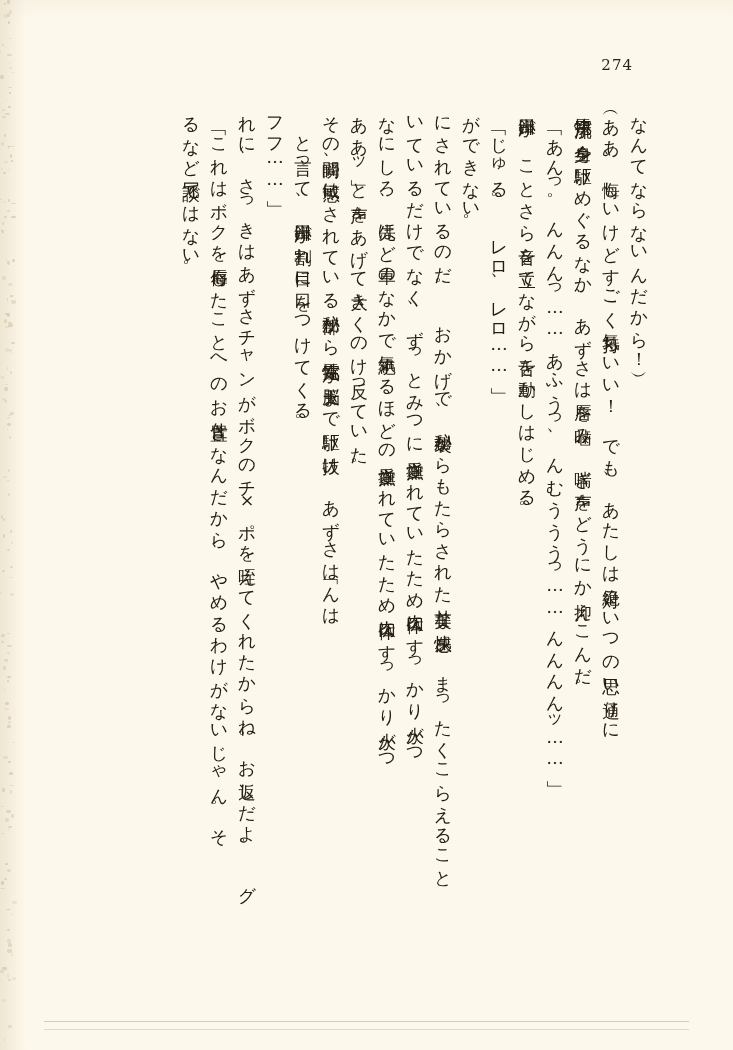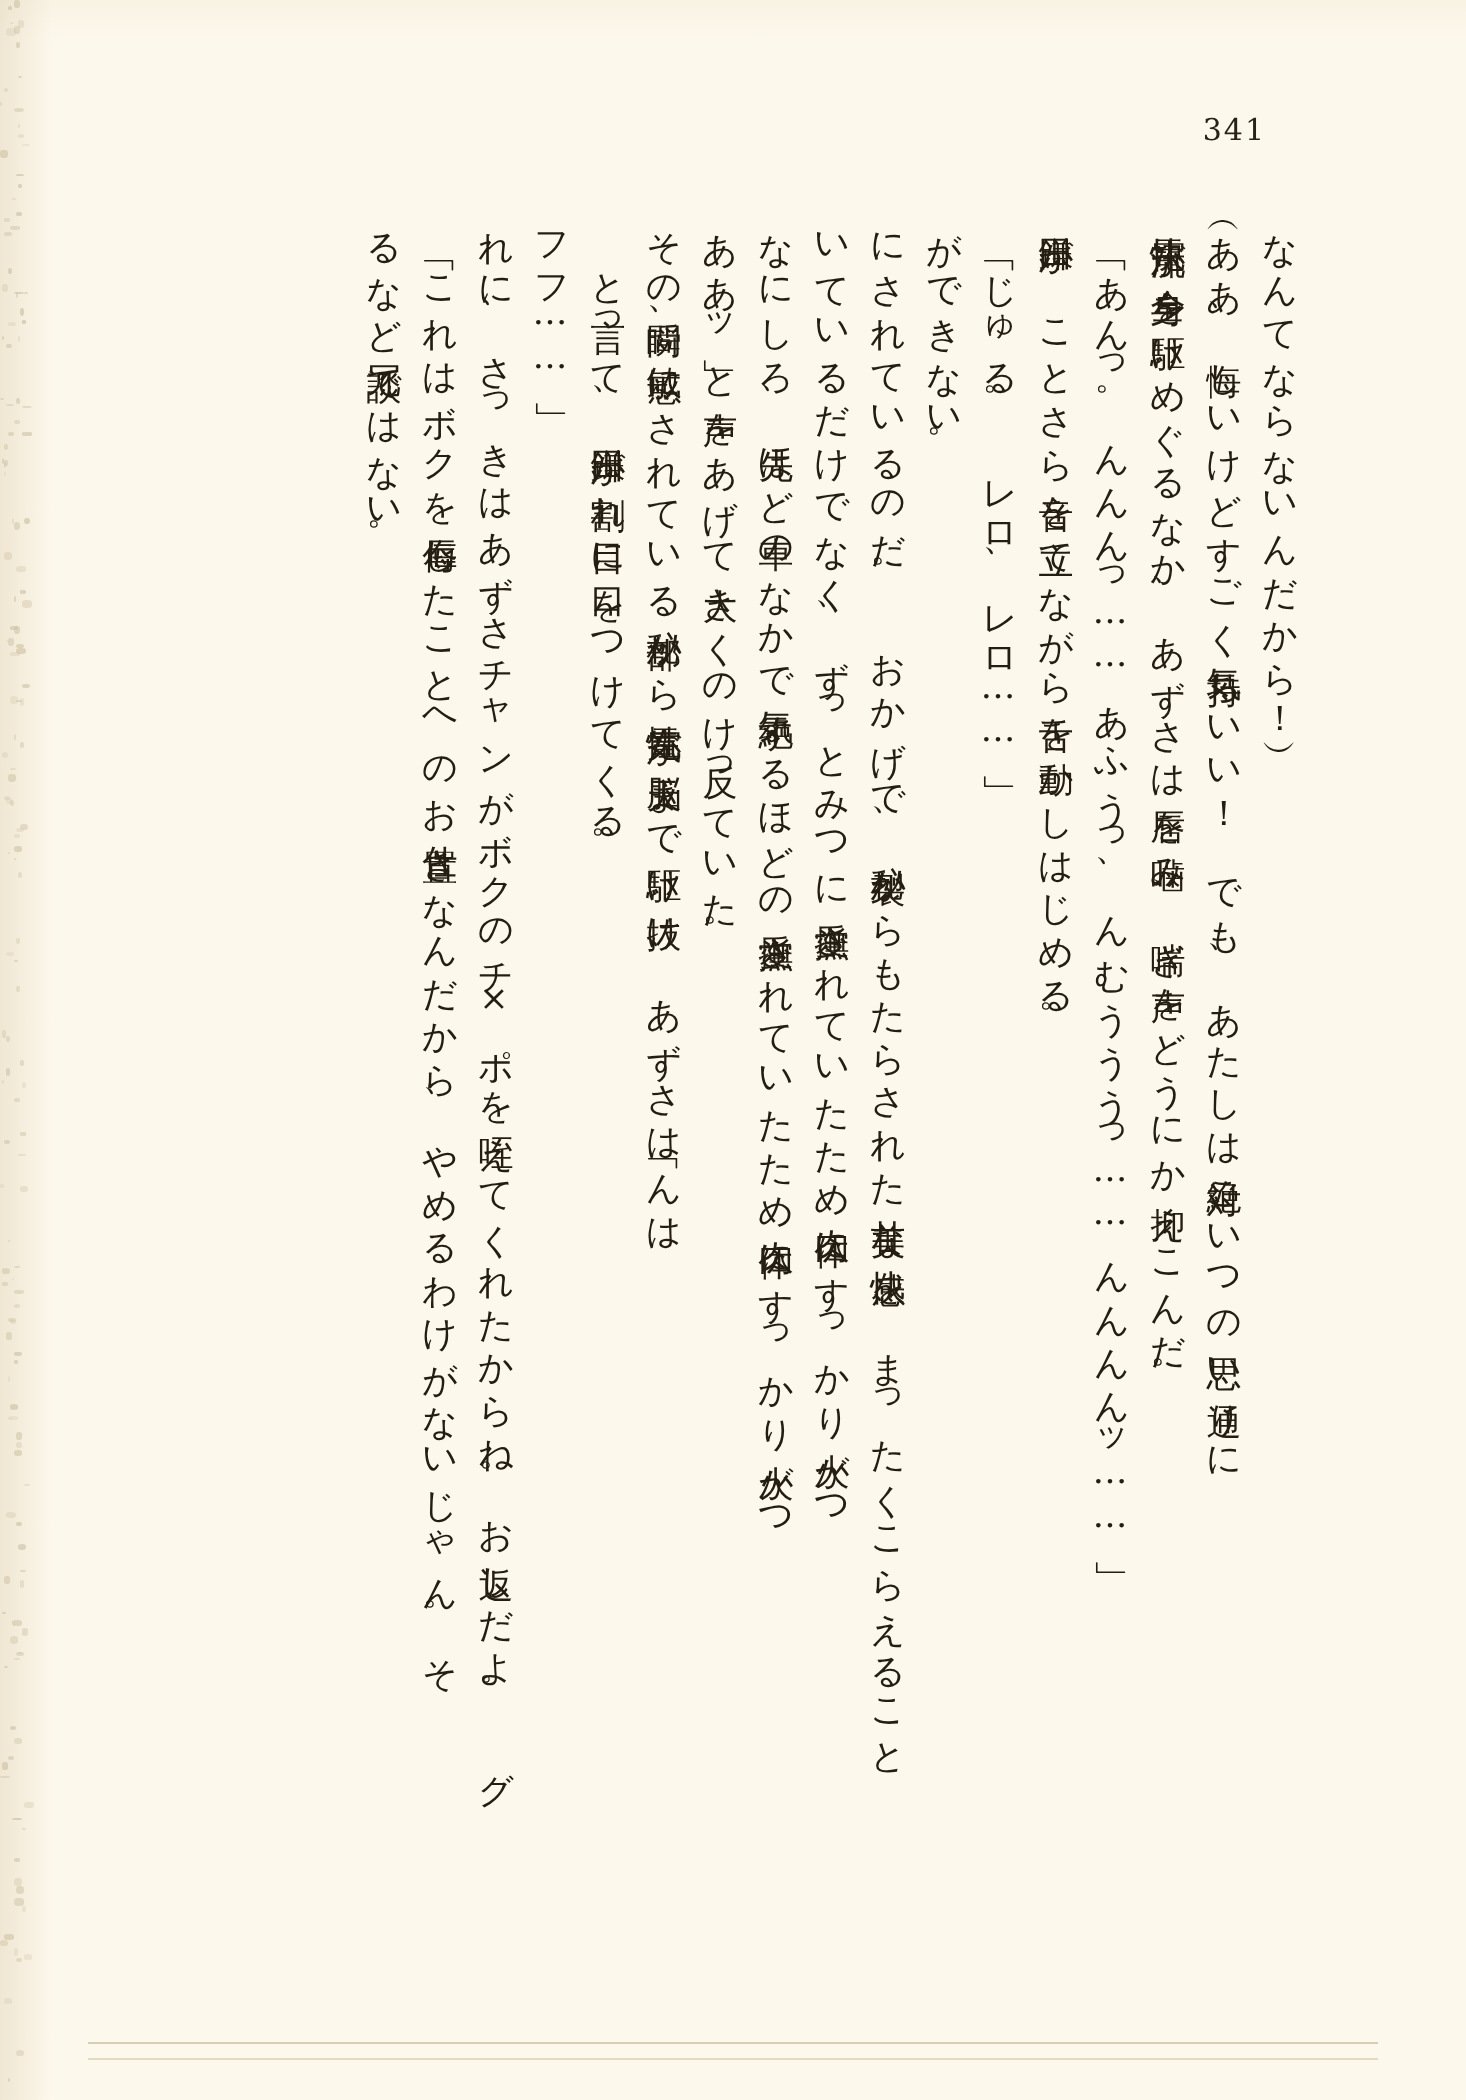--- a/index.html
+++ b/index.html
@@ -243,21 +243,21 @@
       <i style="left: 11.4783px; top: 216.146px; width: 4.79494px; height: 1.37659px; opacity: 0.62;"></i>
       <i style="left: 9.73063px; top: 592.914px; width: 4.40819px; height: 3.21013px; opacity: 0.35;"></i>
       <i style="left: 4.56577px; top: 863.307px; width: 3.61476px; height: 2.1618px; opacity: 0.67;"></i>
       <i style="left: 7.55071px; top: 145.541px; width: 1.69656px; height: 2.99214px; opacity: 0.46;"></i>
       <i style="left: 2.23346px; top: 832.521px; width: 2.20288px; height: 1.32708px; opacity: 0.61;"></i>
       <i style="left: 8.44286px; top: 105.951px; width: 2.34232px; height: 1.91581px; opacity: 0.65;"></i>
       <i style="left: 3.0125px; top: 320.028px; width: 1.36755px; height: 1.29288px; opacity: 0.32;"></i>
       <i style="left: 8.06909px; top: 760.639px; width: 2.53765px; height: 2.83725px; opacity: 0.64;"></i>
     </div>
 
-  <div class="page-number">341</div>
+  <div class="page-number">274</div>
 
   <div class="body-text" id="bodyText">
       <div class="col">るなど冗談ではない。</div>
       <div class="col indent">「これはボクを侮辱したことへのお仕置きなんだから、やめるわけがないじゃん。そ</div>
       <div class="col">れに、さっきはあずさチャンがボクのチ×ポを咥えてくれたからね。お返しだよ。　グ</div>
       <div class="col">フフ……」</div>
       <div class="col indent">と言って、鎌田が割れ目に口をつけてくる。</div>
       <div class="col">その瞬間、敏感にされている秘部から性電気が脳天まで駆け抜け、あずさは「んは</div>
       <div class="col">ああッ」と声をあげて大きくのけ反っていた。</div>
       <div class="col">なにしろ、先ほど車のなかで気絶するほどの愛撫されていたため肉体にすっかり火がつ</div>

